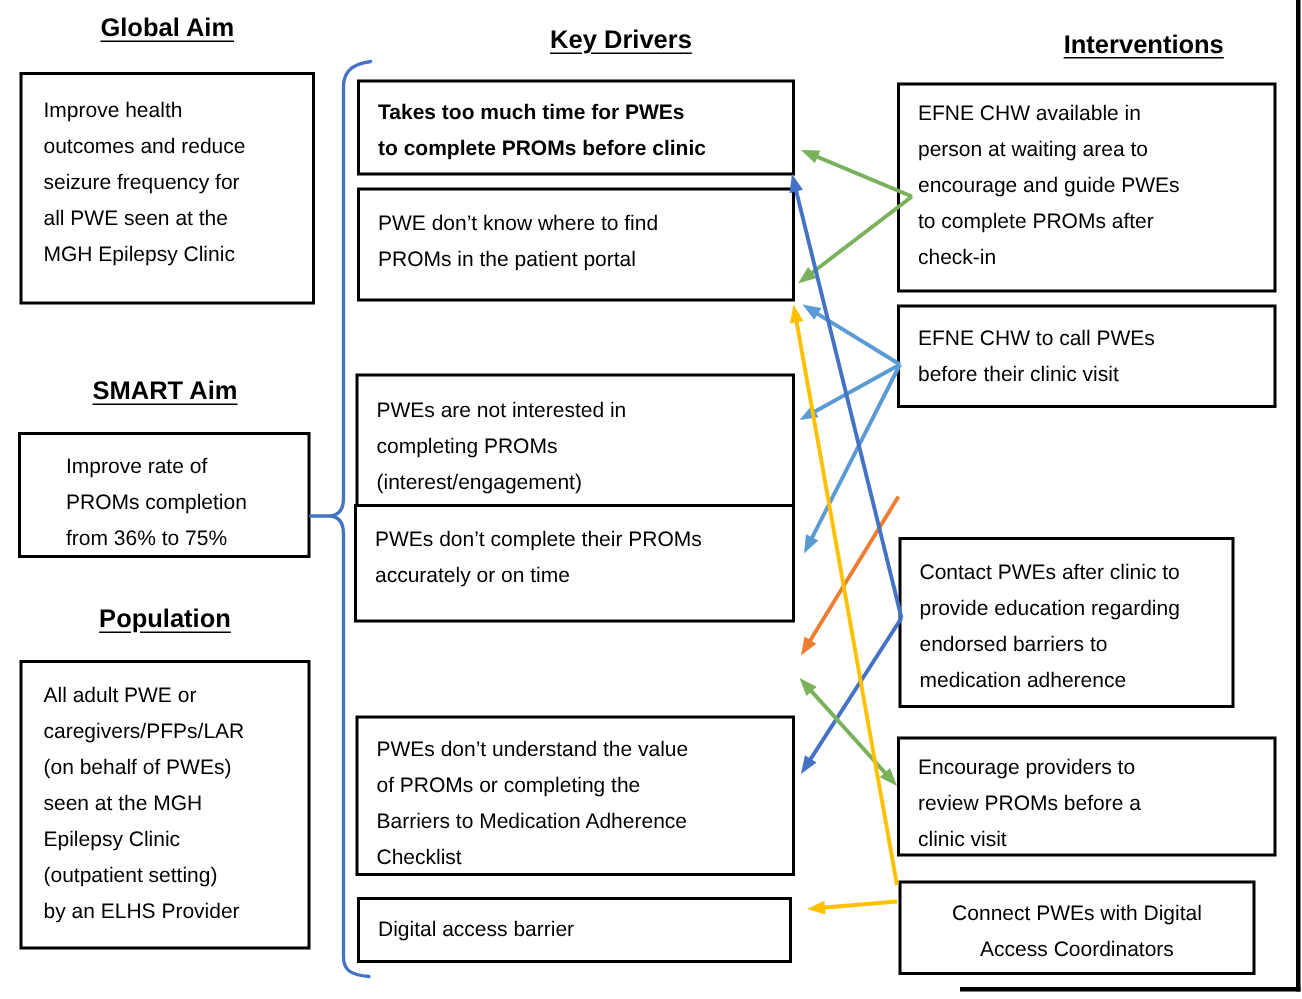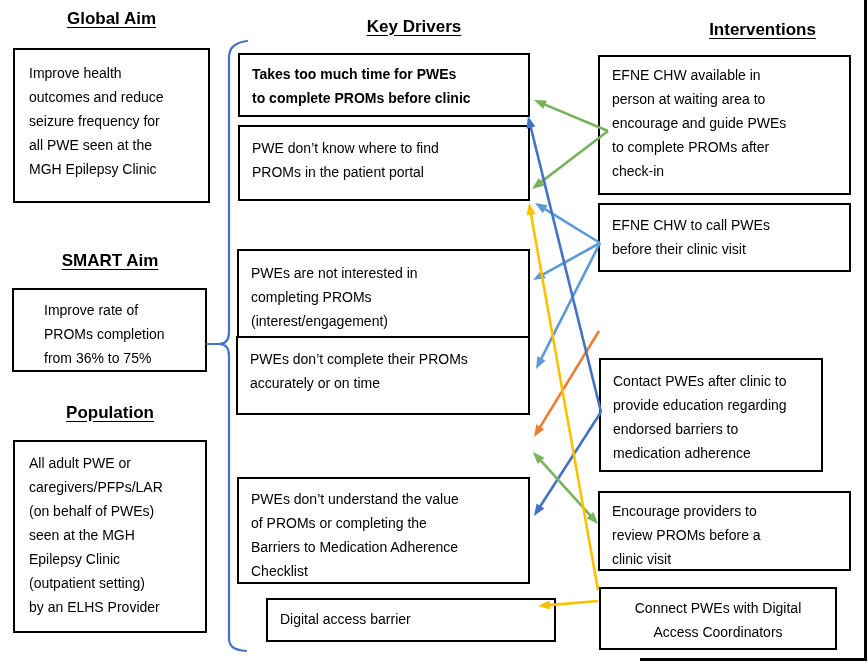--- a/index.html
+++ b/index.html
@@ -17,21 +17,21 @@
   #h-pop{left:13px;top:403px;width:194px;}
   #box-pop{left:13px;top:440px;width:194px;height:193px;padding:9px 14px;}
   
   #h-drivers{left:268px;top:17px;width:292px;}
   #kd1{left:238px;top:53px;width:292px;height:64px;padding:7px 12px;font-weight:bold;}
   #kd2{left:238px;top:125px;width:292px;height:76px;padding:9px 12px;}
   #kd3{left:237px;top:218px;width:293px;height:107px;padding:10px 12px;margin-top:31px;}
   #kd4{left:236px;top:336px;width:294px;height:79px;padding:9px 12px;}
   #kd5{left:236px;top:417px;width:291px;height:53px;padding:6px 12px;}
   #kd6{left:237px;top:477px;width:293px;height:107px;padding:8px 12px;}
-  #kd7{left:238px;top:598px;width:290px;height:44px;padding:7px 12px;margin-left:28px;}
+  #kd7{left:238px;top:598px;width:290px;height:44px;padding:7px 12px;}
   
   #h-interv{left:636px;top:20px;width:253px;}
   #int1{left:598px;top:55px;width:253px;height:140px;padding:6px 12px;}
   #int2{left:598px;top:203px;width:253px;height:69px;padding:8px 12px;}
   #int3{left:598px;top:287px;width:254px;height:59px;padding:5px 12px;}
   #int4{left:599px;top:358px;width:224px;height:114px;padding:9px 12px;}
   #int5{left:598px;top:491px;width:253px;height:80px;padding:6px 12px;}
   #int6{left:599px;top:587px;width:238px;height:63px;padding:7px 12px;text-align:center;}
   #arrow-layer{position:absolute;left:0;top:0;z-index:5;pointer-events:none;}
   .slide-border{position:absolute;background:#000;}

